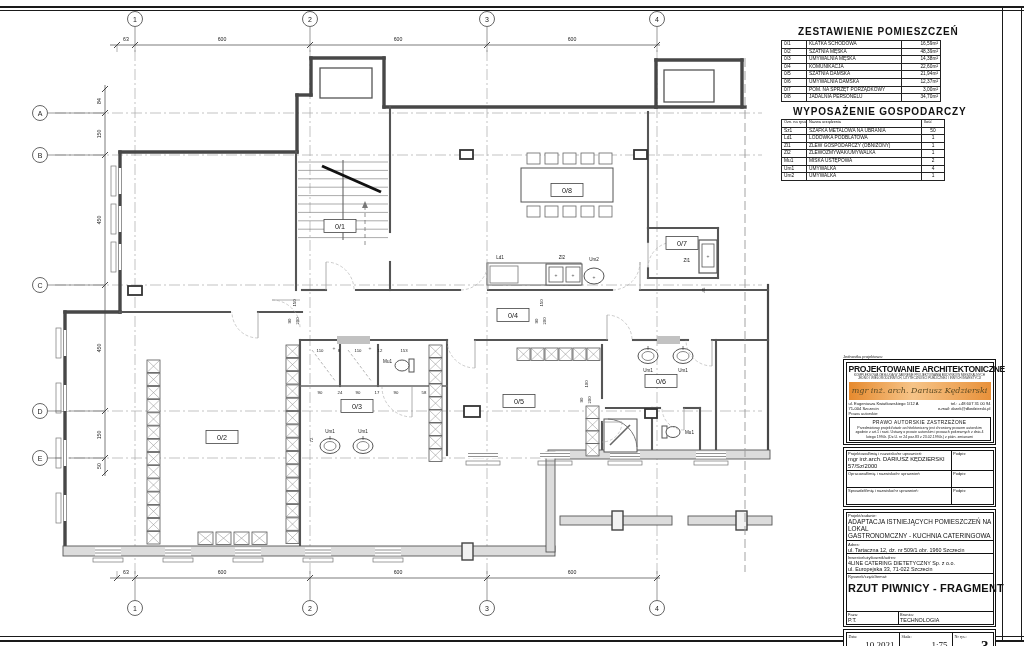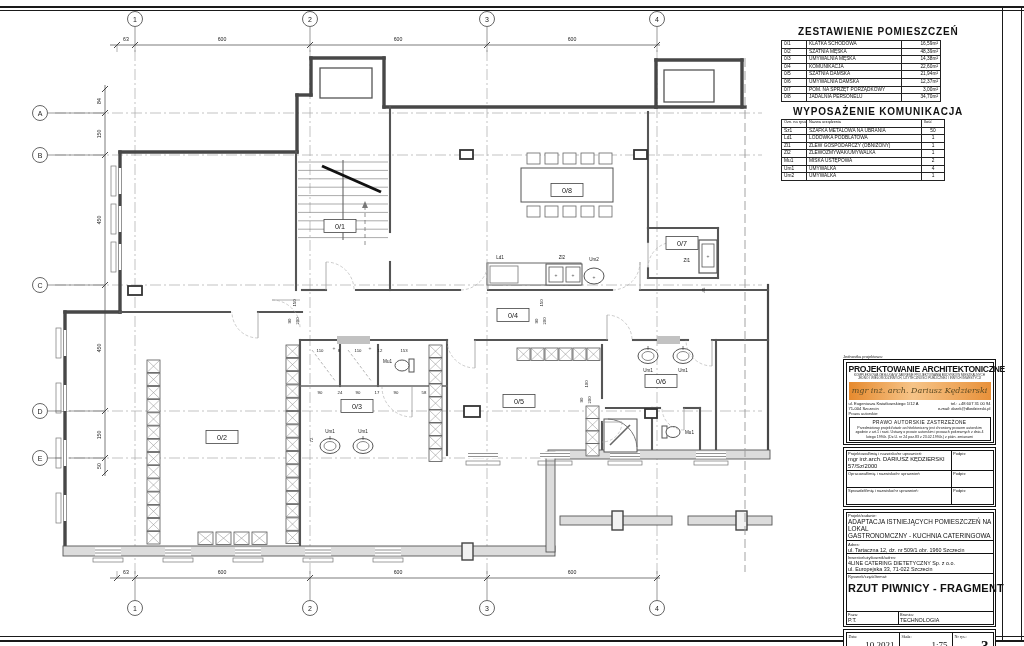--- a/index.html
+++ b/index.html
@@ -642,21 +642,21 @@
         <td class="r">3,00m²</td>
       </tr>
       <tr>
         <td class="c">0/8</td>
         <td class="">JADALNIA PERSONELU</td>
         <td class="r">34,70m²</td>
       </tr>
     </tbody>
   </table>
 
-<div class="tbl-title" style="left:793px;top:106px;">WYPOSAŻENIE KOMUNIKACJA</div>
+<div class="tbl-title" style="left:793px;top:106px;">WYPOSAŻENIE GOSPODARCZY</div>
 <table class="sched" style="left:781px;top:119px;width:164px;">
   <thead>
       <tr id="equip-head">
         <th style="width: 20px;">Ozn. na rysunku</th>
         <th>Nazwa urządzenia</th>
         <th style="width: 18px;">Ilość</th>
       </tr>
     </thead>
   <tbody id="equip-tbody">
       <tr>

